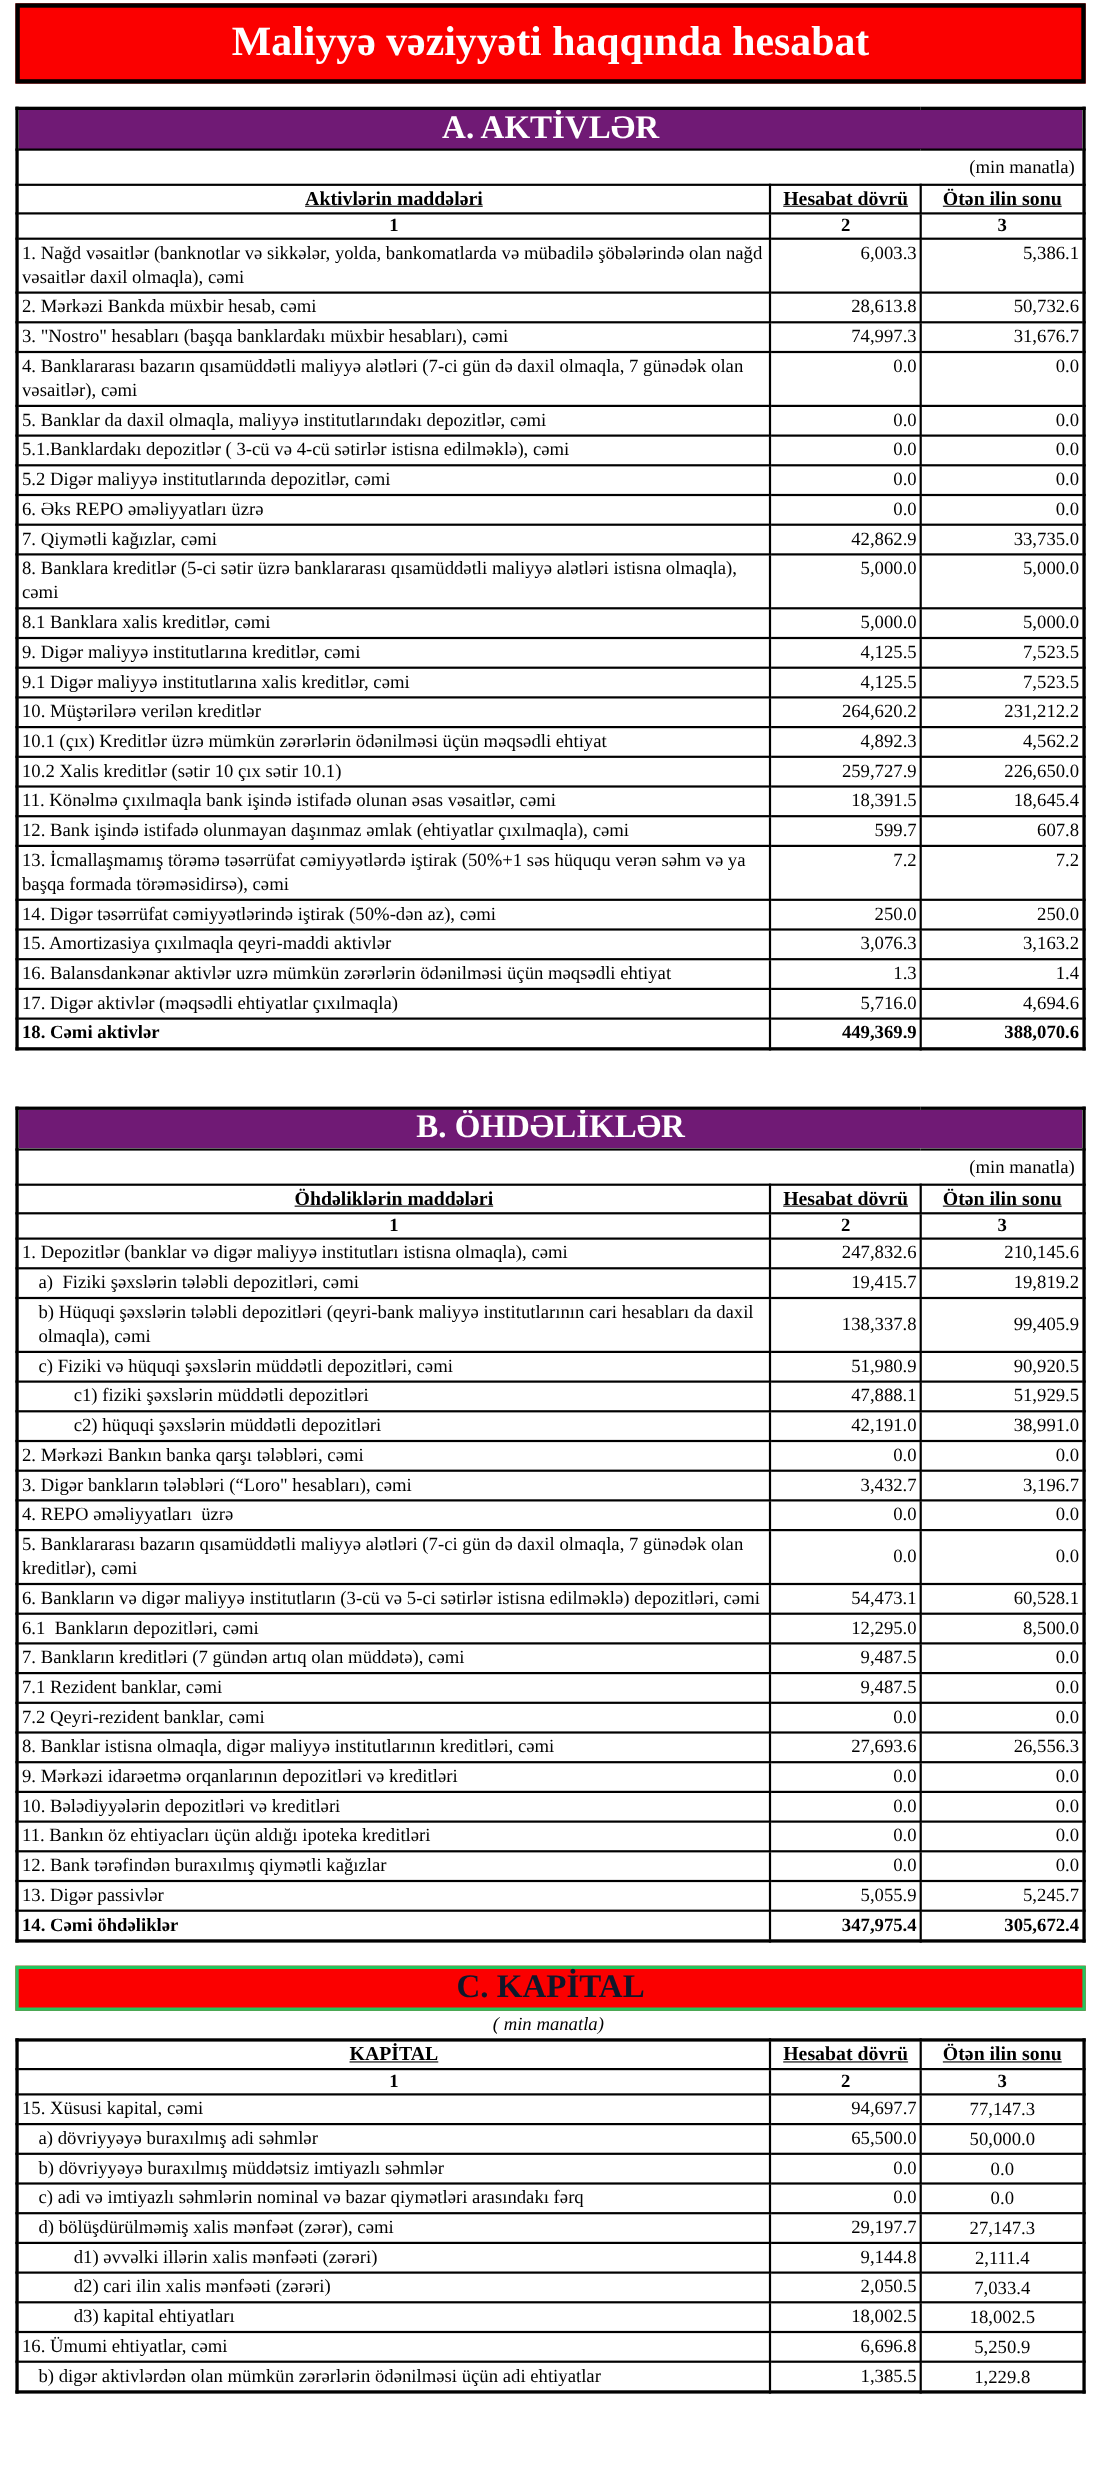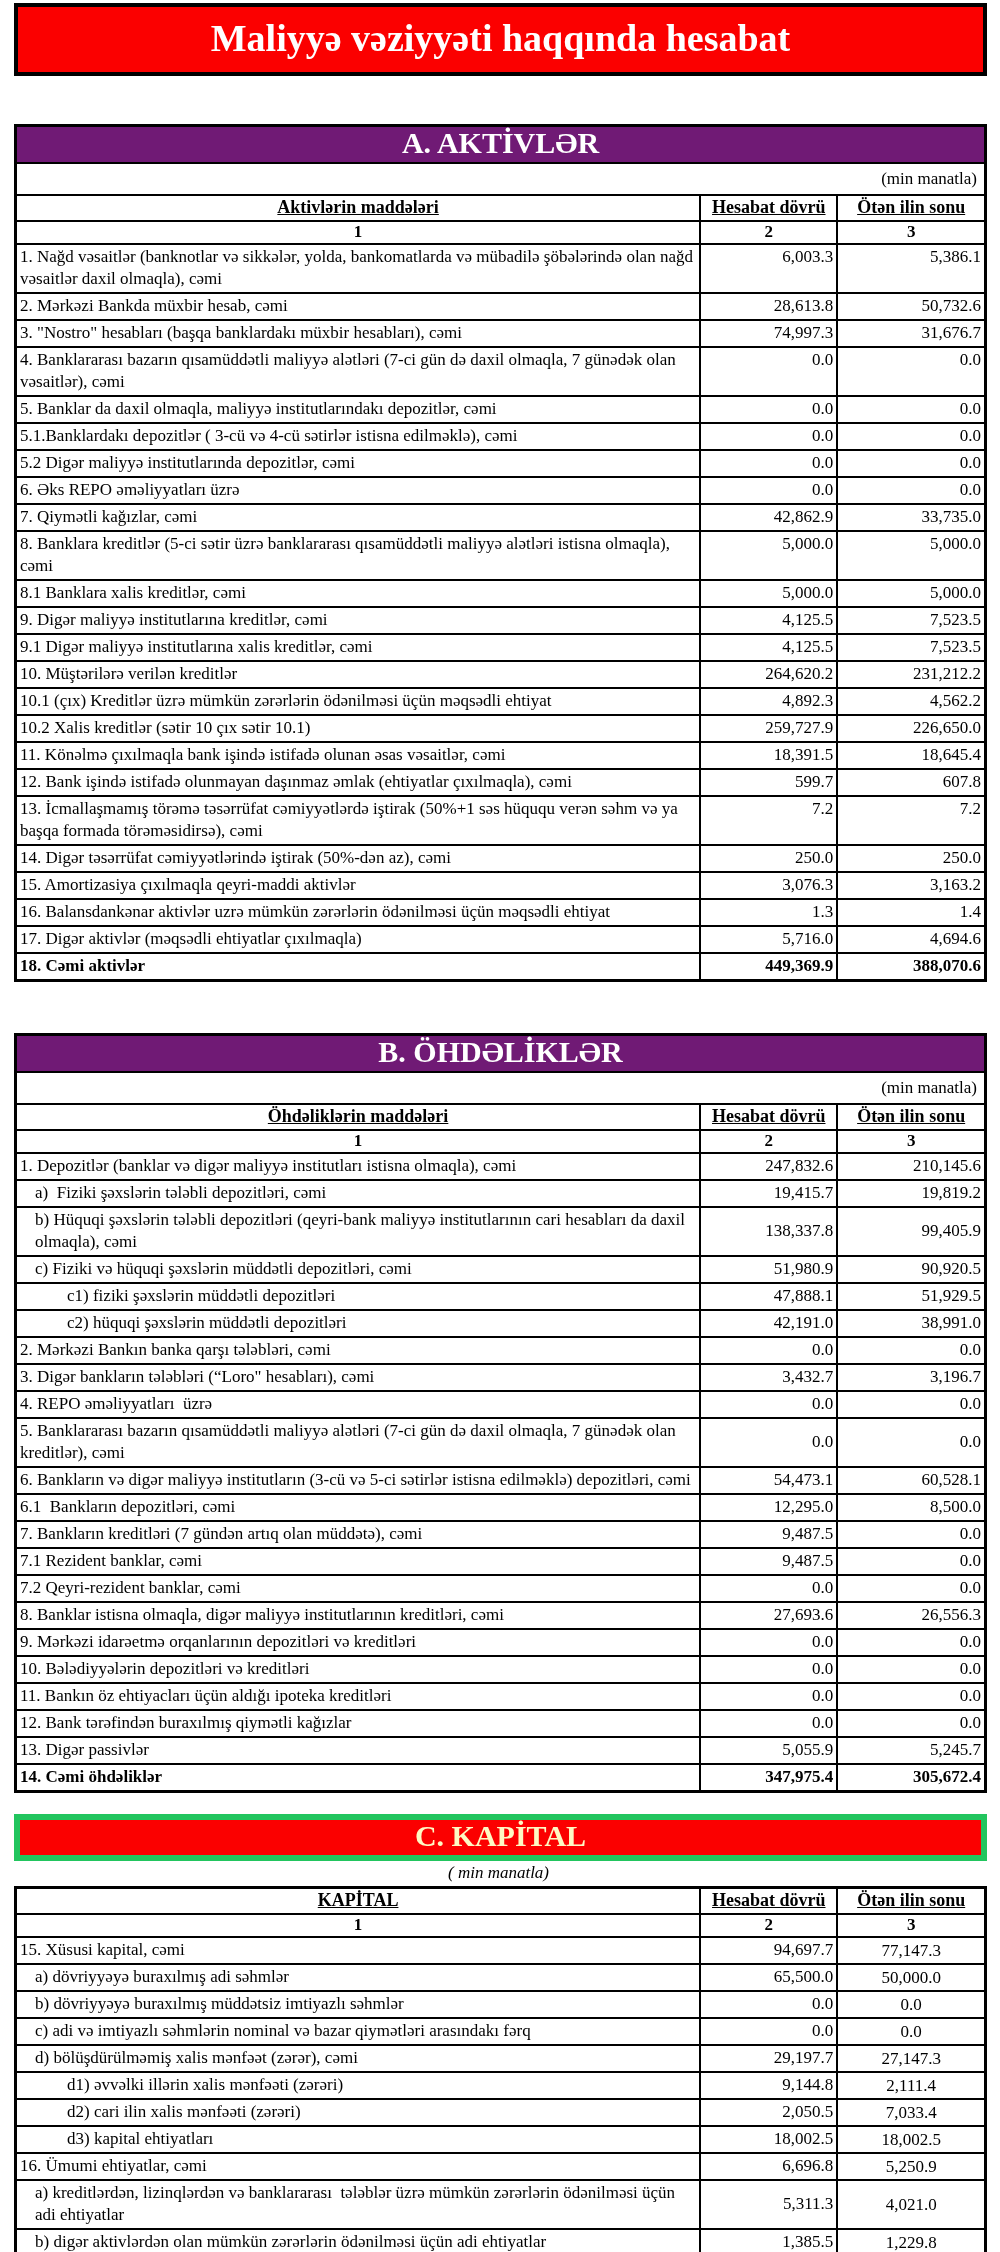--- a/index.html
+++ b/index.html
@@ -2,34 +2,34 @@
 <html><head>
 <meta charset="utf-8">
 <style>
   html,body{margin:0;padding:0;background:#fff;color:#000;}
   body{width:1000px;font-family:"Liberation Serif","DejaVu Serif",serif;}
   .page{padding:3px 13px 10px 14px;}
 
   .title-banner{
     border:4px solid #000;background:#fb0000;color:#fff;
     text-align:center;font-weight:bold;font-size:38px;line-height:44px;
-    padding:9px 0 12px;margin-bottom:48px;
+    padding:9px 0 12px;margin-bottom:21px;
   }
 
   table.stmt-table{border-collapse:collapse;width:100%;table-layout:fixed;border:3px solid #000;}
   table.stmt-table td{border:2px solid #000;overflow:hidden;}
 
   col.c1{width:684px;} col.c2{width:137px;} col.c3{width:148px;}
 
   .banner-row td{
     background:#701a75;color:#fff;font-weight:bold;font-size:30px;line-height:32px;
     text-align:center;padding:0 0 3px;
   }
   .banner-standalone{
-    border:6px solid #22c55e;background:#fb0000;color:#fef9c3;font-weight:bold;
+    border:3px solid #22c55e;background:#fb0000;color:#0f172a;font-weight:bold;
     font-size:30px;line-height:32px;text-align:center;padding:0 0 3px;margin-top:21px;
   }
   .note-row td{text-align:right;font-size:17px;padding:5px 7px 5px 0;}
   .note-standalone{text-align:center;font-style:italic;font-size:17px;padding:2px 4px 3px 0;}
 
   .colhead-row td{font-weight:bold;font-size:18px;text-align:center;padding:1px 4px 2px;text-decoration:underline;}
   .index-row td{font-weight:bold;font-size:17px;text-align:center;padding:0 4px 1px;}
 
   td.lbl{font-size:17px;line-height:22px;padding:1px 4px 2px 3px;white-space:pre-wrap;vertical-align:middle;}
   td.lbl.ind1{padding-left:18px;}
@@ -404,25 +404,20 @@
           <td class="lbl ind2">d3) kapital ehtiyatları</td>
           <td class="val">18,002.5</td>
           <td class="val center">18,002.5</td>
         </tr>
         <tr>
           <td class="lbl">16. Ümumi ehtiyatlar, cəmi</td>
           <td class="val">6,696.8</td>
           <td class="val center">5,250.9</td>
         </tr>
         <tr>
-          <td class="lbl ind1">a) kreditlərdən, lizinqlərdən və banklararası  tələblər üzrə mümkün zərərlərin ödənilməsi üçün adi ehtiyatlar</td>
-          <td class="val">5,311.3</td>
-          <td class="val center">4,021.0</td>
-        </tr>
-        <tr>
           <td class="lbl ind1">b) digər aktivlərdən olan mümkün zərərlərin ödənilməsi üçün adi ehtiyatlar</td>
           <td class="val">1,385.5</td>
           <td class="val center">1,229.8</td>
         </tr>
       </tbody>
   </table>
 
 </div>
 
 </body></html>

